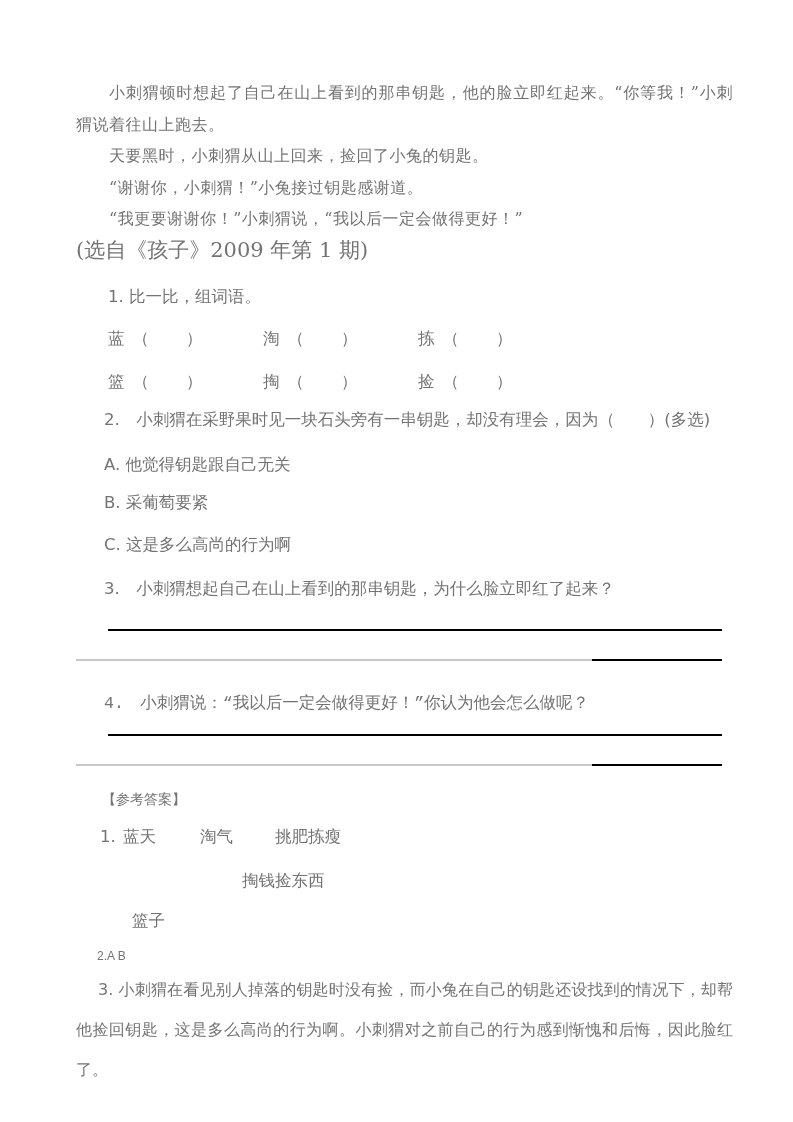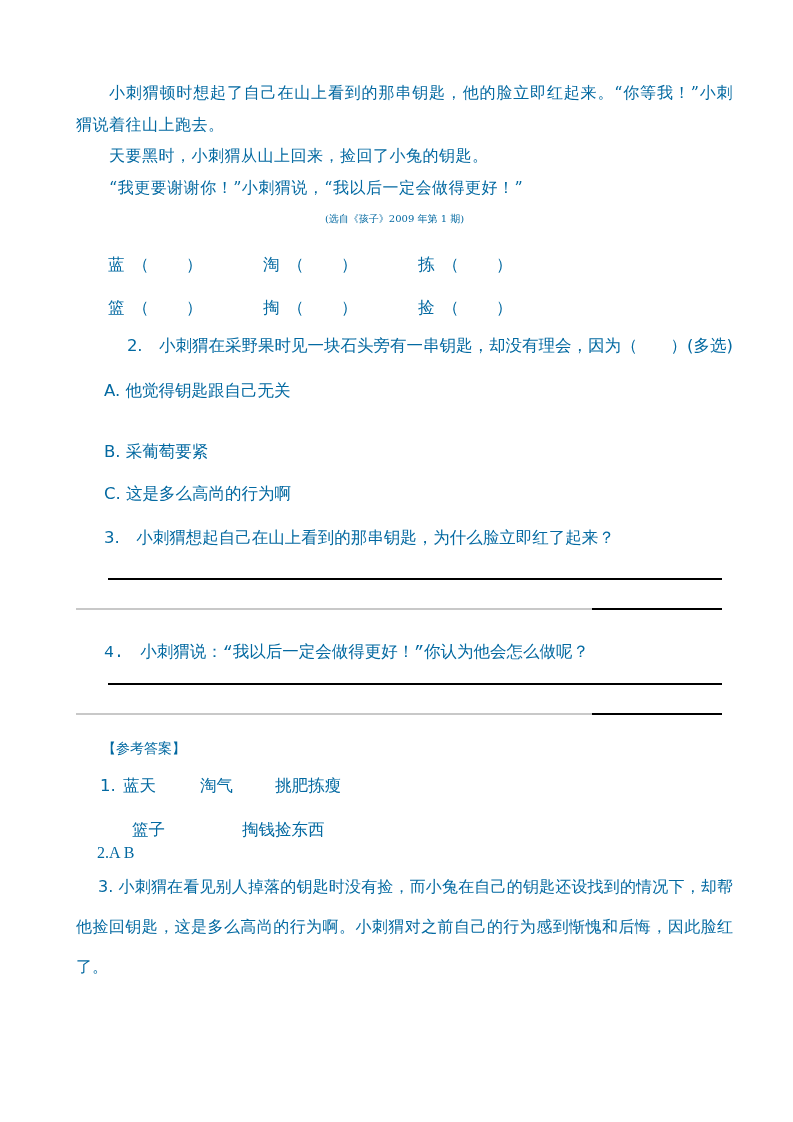--- a/index.html
+++ b/index.html
@@ -3,38 +3,38 @@
 <meta charset="utf-8">
 <style>
   html,body{margin:0;padding:0;background:#ffffff;}
   .page{
     position:relative;
     width:793px;height:1122px;
     background:#ffffff;
     box-sizing:border-box;
     padding:77px 60px 0 76px;
     overflow:hidden;
-    color:#0369a1;
+    color:#737373;
   }
   
   .story p{
     margin:0;
     font-family:"DejaVu Serif", serif;
     font-size:16px;
     line-height:31.5px;
     letter-spacing:0.5px;
     text-align:justify;
     text-indent:33px;
   }
   .source-line{
     margin:0 20px 0 0;
     font-family:"DejaVu Serif", serif;
-    font-size:10px;
+    font-size:21px;
     line-height:31.5px;
-    text-align:center;
+    text-align:left;
   }
   
   .q{
     font-family:"DejaVu Sans", sans-serif;
     font-size:16.5px;
     line-height:24px;
     margin:0;
   }
   .q1-title{margin-top:19px;padding-left:32px;}
   .word-row{
@@ -43,29 +43,29 @@
     line-height:22px;
     padding-left:32px;
     display:flex;
   }
   .word-row.r1{margin-top:19px;}
   .word-row.r2{margin-top:21px;}
   .wcell{display:inline-block;width:155px;white-space:nowrap;}
   .wcell:last-child{width:auto;}
   .wparen-open{margin-left:8px;}
   .wgap{display:inline-block;width:37px;}
-  .q2-title{margin-top:15px;padding-left:28px;text-align:right;}
+  .q2-title{margin-top:15px;padding-left:28px;}
   .opt{
     font-family:"DejaVu Sans", sans-serif;
     font-size:16.5px;
     line-height:22px;
     padding-left:28px;
   }
   .opt-a{margin-top:22px;}
-  .opt-b{margin-top:39px;}
+  .opt-b{margin-top:16px;}
   .opt-c{margin-top:20px;}
   .q3-title{margin-top:21px;padding-left:28px;}
   .q4-title{margin-top:31px;padding-left:28px;font-family:Liberation Mono, monospace;}
   
   .ans-line-a{
     margin-top:28px;
     margin-left:32px;
     width:614px;height:0;
     border-top:2px solid #000000;
   }
@@ -86,49 +86,51 @@
   .ans-row{
     font-family:"DejaVu Sans", sans-serif;
     font-size:16.5px;line-height:22px;
     display:flex;
   }
   .ans-row.r1{margin-top:15px;padding-left:24px;}
   .ans-row.r2{margin-top:22px;padding-left:56px;}
   .ans-num{display:inline-block;width:23px;}
   .ans-row.r1 .acell1{display:inline-block;width:77px;}
   .ans-row.r1 .acell2{display:inline-block;width:75px;}
-  .ans-row.r2 .acell1{display:inline-block;width:68px;}
+  .ans-row.r2 .acell1{display:inline-block;width:68px;margin-top:40px;}
   .ans-row.r2 .acell2{display:inline-block;width:75px;text-align:right;}
   .ans-ab{
-    margin-top:1px;padding-left:21px;
-    font-family:Liberation Serif, serif;
-    font-size:16px;line-height:22px;
+    margin-top:13px;padding-left:21px;
+    font-family:Liberation Sans, sans-serif;
+    font-size:12px;line-height:22px;
   }
   .ans-para{
     margin-top:3px;
     font-family:"DejaVu Sans", sans-serif;
     font-size:16px;
     line-height:40px;
     text-align:justify;
     text-indent:22px;
   }
 </style>
 </head>
 <body>
 
 <div class="page">
 
   <div class="story">
     <p>小刺猬顿时想起了自己在山上看到的那串钥匙，他的脸立即红起来。“你等我！”小刺猬说着往山上跑去。</p>
     <p>天要黑时，小刺猬从山上回来，捡回了小兔的钥匙。</p>
+    <p>“谢谢你，小刺猬！”小兔接过钥匙感谢道。</p>
     <p>“我更要谢谢你！”小刺猬说，“我以后一定会做得更好！”</p>
   </div>
 
   <p class="source-line">(选自《孩子》2009 年第 1 期)</p>
 
+  <p class="q q1-title">1. 比一比，组词语。</p>
 
   <div class="word-row r1">
     <span class="wcell"><span>蓝</span><span class="wparen-open">（</span><span class="wgap"></span><span>）</span></span>
     <span class="wcell"><span>淘</span><span class="wparen-open">（</span><span class="wgap"></span><span>）</span></span>
     <span class="wcell"><span>拣</span><span class="wparen-open">（</span><span class="wgap"></span><span>）</span></span>
   </div>
 
   <div class="word-row r2">
     <span class="wcell"><span>篮</span><span class="wparen-open">（</span><span class="wgap"></span><span>）</span></span>
     <span class="wcell"><span>掏</span><span class="wparen-open">（</span><span class="wgap"></span><span>）</span></span>

